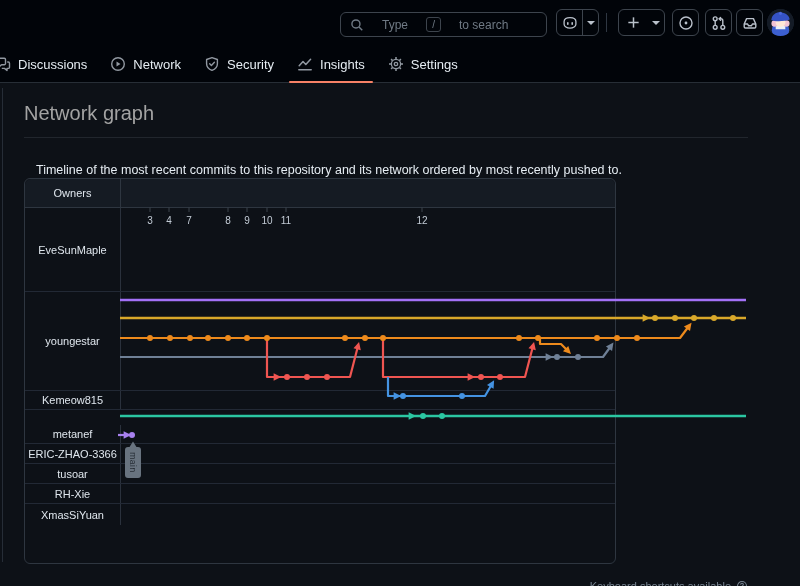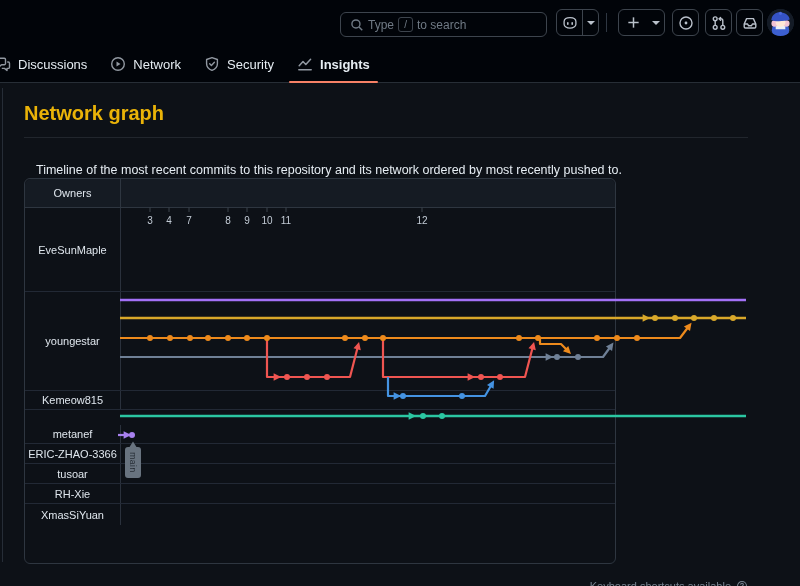--- a/index.html
+++ b/index.html
@@ -10,21 +10,21 @@
     font-family:"Liberation Sans", sans-serif;
   }
   
   .gh-header {
     position:absolute; top:0; left:0; width:800px; height:83px;
     background:#010409; border-bottom:1px solid #272e36;
   }
   .search-box {
     position:absolute; left:340px; top:12px; width:207px; height:25px;
     border:1px solid #3d444d; border-radius:6px;
-    display:flex; align-items:center; gap:4px; padding:0 9px;
+    display:flex; align-items:center; gap:18px; padding:0 9px;
     color:#707a85; font-size:12px; cursor:text;
   }
   .search-box .kbd {
     border:1px solid #3d444d; border-radius:3px; width:15px; height:15px;
     display:flex; align-items:center; justify-content:center; font-size:10px; color:#707a85;
   }
   .hbtn {
     position:absolute; top:9px; height:27px;
     border:1px solid #3d444d; border-radius:6px;
     display:flex; align-items:center; justify-content:center;
@@ -44,28 +44,28 @@
   .repo-nav {
     position:absolute; top:45px; left:0; width:800px; height:38px;
     display:flex; align-items:center; padding-left:0;
   }
   .nav-tab {
     position:relative; height:37px; display:flex; align-items:center; gap:7px;
     margin-right:23px; font-size:13px; color:#e6edf3; cursor:pointer; white-space:nowrap;
   }
   .nav-tab:first-child { margin-left:-5px; }
   .nav-tab svg { color:#9198a1; }
-  .nav-tab.active { font-weight:bold; }
+  .nav-tab.active { font-weight:normal; }
   .nav-tab.active::after {
     content:""; position:absolute; left:-8px; right:-8px; bottom:0; height:2px;
     background:#f78166; border-radius:2px;
   }
   
   .left-edge { position:absolute; left:2px; top:88px; width:1px; height:474px; background:#262d37; }
-  .page-title { position:absolute; left:24px; top:102px; font-size:20px; font-weight:700; color:#eab308; }
+  .page-title { position:absolute; left:24px; top:102px; font-size:20px; font-weight:400; color:#a3a3a3; }
   .title-divider { position:absolute; left:24px; top:137px; width:724px; height:1px; background:#21262d; }
   .page-desc { position:absolute; left:24px; top:151px; font-size:12.5px; color:#e6edf3; }
   
   .net-table {
     position:absolute; left:24px; top:178px; width:592px; height:386px;
     border:1px solid #2e3640; border-radius:6px; background:#0d1117;
   }
   .net-head {
     height:29px; background:#151b23; border-bottom:1px solid #2e3640;
     border-radius:6px 6px 0 0; display:flex;
@@ -210,20 +210,39 @@
         <span>Security</span>
       </div>
       <div class="nav-tab active">
         <span style="display: flex;">
           <svg width="16" height="16" viewBox="0 0 16 16" fill="none" stroke="currentColor" stroke-width="1.5" stroke-linecap="round" stroke-linejoin="round">
             <path d="M1.8 13.8h12.4"></path>
             <path d="M2.2 9.8 6 5.6l2.8 2.9 4.8-5.3"></path>
           </svg>
         </span>
         <span>Insights</span>
+      </div>
+      <div class="nav-tab">
+        <span style="display: flex;">
+          <svg width="16" height="16" viewBox="0 0 16 16" fill="none" stroke="currentColor" stroke-width="1.3">
+            <circle cx="8" cy="8" r="4.6"></circle>
+            <circle cx="8" cy="8" r="1.7"></circle>
+            <g stroke-width="1.5">
+              <line x1="8" y1="1" x2="8" y2="3"></line>
+              <line x1="8" y1="13" x2="8" y2="15"></line>
+              <line x1="1" y1="8" x2="3" y2="8"></line>
+              <line x1="13" y1="8" x2="15" y2="8"></line>
+              <line x1="3.1" y1="3.1" x2="4.5" y2="4.5"></line>
+              <line x1="11.5" y1="11.5" x2="12.9" y2="12.9"></line>
+              <line x1="3.1" y1="12.9" x2="4.5" y2="11.5"></line>
+              <line x1="11.5" y1="4.5" x2="12.9" y2="3.1"></line>
+            </g>
+          </svg>
+        </span>
+        <span>Settings</span>
       </div>
     </nav>
 
   <div class="left-edge"></div>
   <h2 class="page-title" style="margin:0;">Network graph</h2>
   <div class="title-divider"></div>
   <p class="page-desc" style="margin:12px;">Timeline of the most recent commits to this repository and its network ordered by most recently pushed to.</p>
 
   <div class="net-table">
     <div class="net-head">

